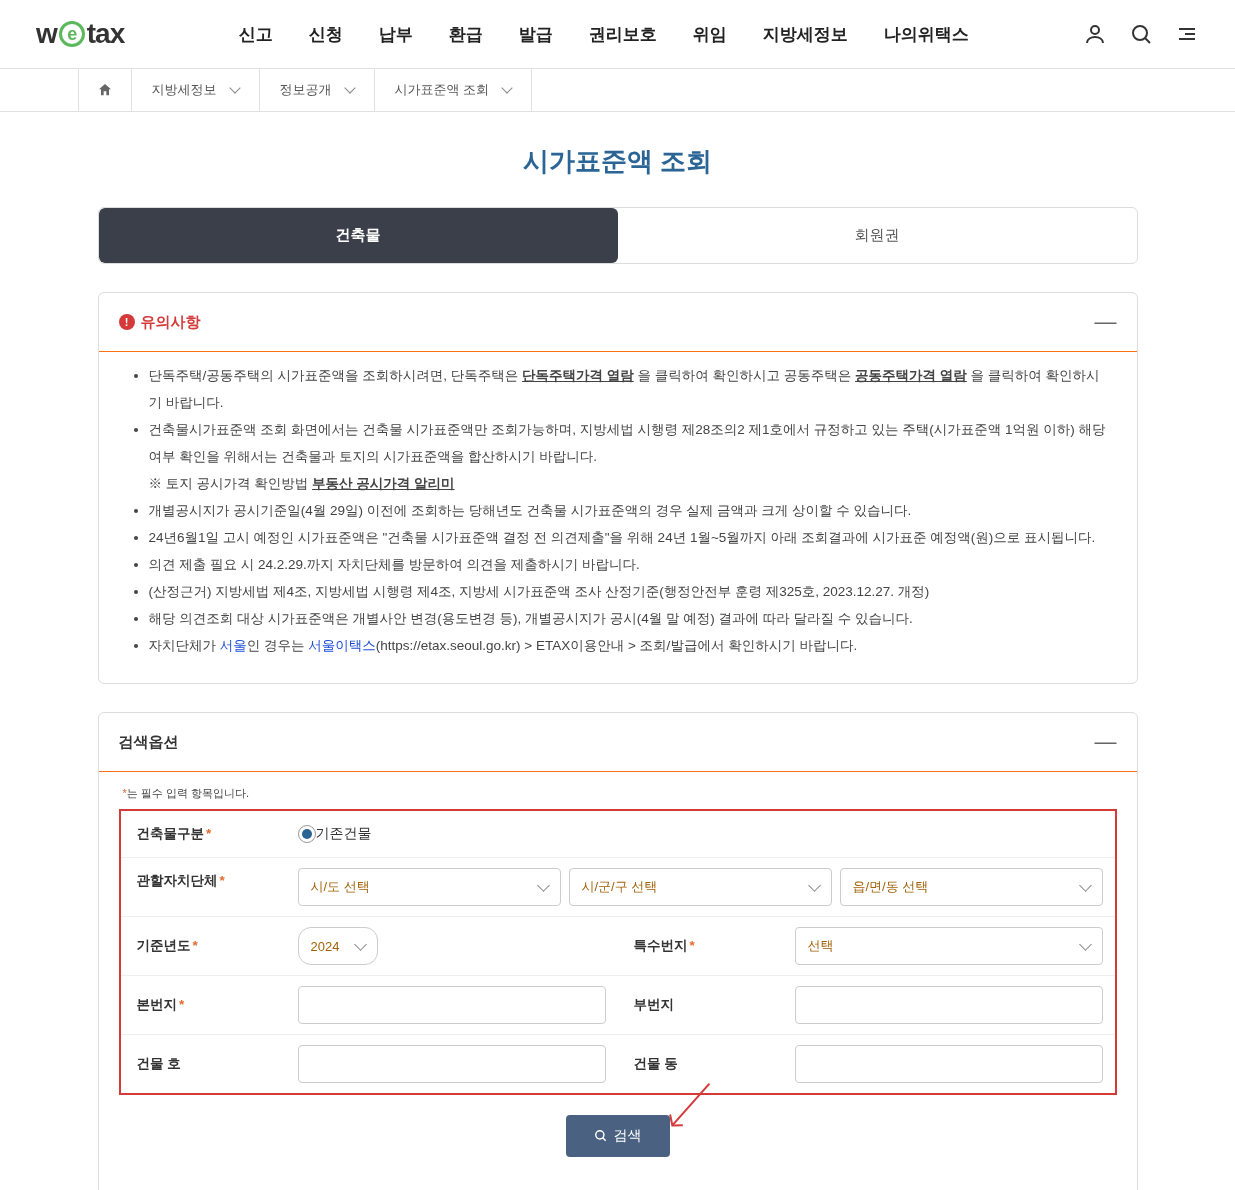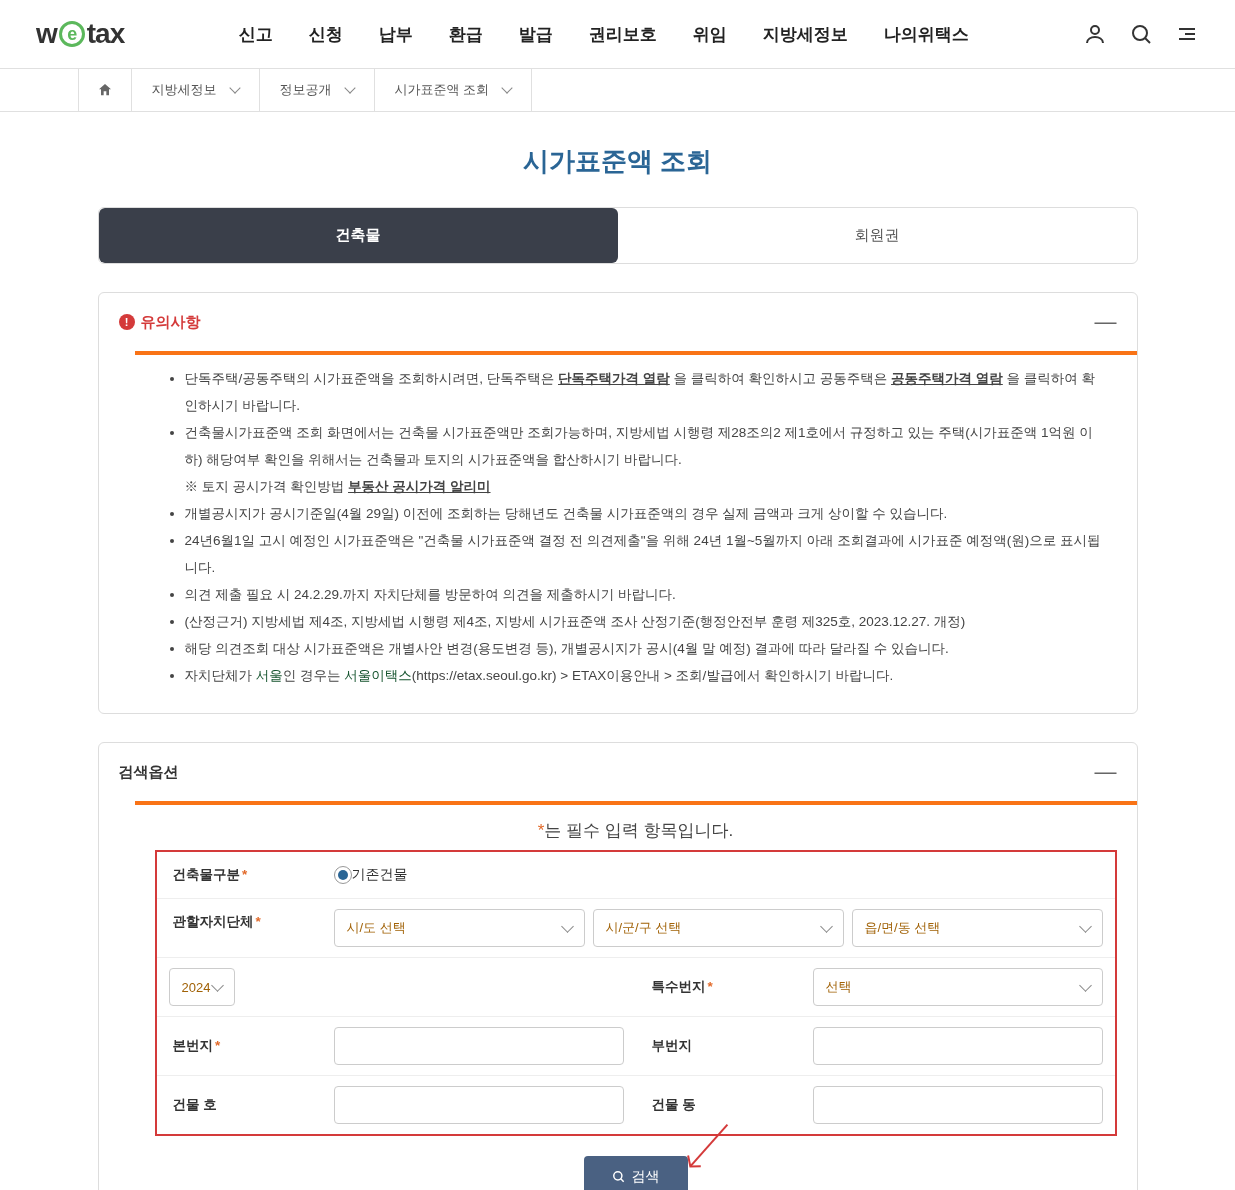--- a/index.html
+++ b/index.html
@@ -20,41 +20,41 @@
     .container { max-width: 1060px; margin: 0 auto; padding: 0 10px; }
     .tabs { display: flex; border: 1px solid #ddd; border-radius: 6px; overflow: hidden; margin-bottom: 28px; }
     .tab { flex: 1; padding: 18px; text-align: center; font-size: 15px; color: #555; cursor: pointer; }
     .tab.active { background: #3a3f4a; color: #fff; font-weight: 600; border-radius: 6px; }
     .panel { border: 1px solid #ddd; border-radius: 6px; margin-bottom: 28px; }
     .panel-header { padding: 16px 20px; display: flex; justify-content: space-between; align-items: center; }
     .notice-title { color: #d43a3a; font-weight: 700; font-size: 15px; display: flex; align-items: center; gap: 6px; }
     .notice-icon { width: 16px; height: 16px; background: #d43a3a; border-radius: 50%; color: #fff; display: inline-flex; align-items: center; justify-content: center; font-size: 11px; font-weight: 800; }
     .search-title { font-weight: 700; font-size: 15px; }
     .collapse-btn { font-size: 22px; color: #666; cursor: pointer; }
-    .panel-body { padding: 10px 30px 24px; border-top: 4px solid #f97316; margin-left: 36px; }
+    .panel-body { padding: 10px 30px 24px; border-top: 1px solid #f97316; }
     .notice-list { list-style: disc; padding-left: 20px; }
     .notice-list li { font-size: 13.5px; line-height: 2; color: #444; }
     .underline { text-decoration: underline; font-weight: 700; }
-    .red-text { color: #14532d; font-weight: 500; }
-    .required-note { text-align: center; font-size: 17px; color: #444; margin: 14px 4px 8px; }
+    .red-text { color: #1d4ed8; font-weight: 500; }
+    .required-note { text-align: left; font-size: 11px; color: #444; margin: 14px 4px 8px; }
     .required-note .ast { color: #e26a2a; }
     .form-area { border: 2px solid #d43a3a; padding: 0; }
     .form-row { display: flex; border-bottom: 1px solid #eee; }
     .form-row:last-child { border-bottom: none; }
     .form-cell { display: flex; align-items: center; }
     .label-cell { width: 165px; padding: 14px 16px; font-size: 13.5px; font-weight: 600; color: #333; }
     .label-cell .ast { color: #e26a2a; margin-left: 2px; }
     .input-cell { flex: 1; padding: 10px 12px; display: flex; gap: 8px; }
     .half { width: 50%; }
     .radio-wrap { display: flex; align-items: center; font-size: 14px; }
     .radio { width: 18px; height: 18px; border: 1px solid #999; border-radius: 50%; display: inline-flex; align-items: center; justify-content: center; }
     .radio.checked::after { content: ""; width: 10px; height: 10px; background: #2a6595; border-radius: 50%; }
     .sel { flex: 1; height: 38px; border: 1px solid #ccc; border-radius: 4px; padding: 0 32px 0 12px; font-size: 13px; color: #a16207; display: flex; align-items: center; position: relative; cursor: pointer; background: #fff; text-align: center; }
     .sel::after { content: ""; position: absolute; right: 12px; width: 8px; height: 8px; border-right: 1.5px solid #888; border-bottom: 1.5px solid #888; transform: rotate(45deg); top: 12px; }
-    .sel.small { flex: none; width: 66px; }
+    .sel.small { flex: none; width: 80px; border-radius: 13px; }
     .inp { flex: 1; height: 38px; border: 1px solid #ccc; border-radius: 4px; padding: 0 12px; font-size: 13px; }
     .search-btn-wrap { text-align: center; margin: 20px 0; position: relative; }
     .search-btn { background: #4a6182; color: #fff; border: none; padding: 12px 28px; font-size: 14px; border-radius: 4px; cursor: pointer; display: inline-flex; align-items: center; gap: 6px; }
     .arrow-annotation { position: absolute; left: 52%; top: -40px; color: #d43a3a; font-size: 40px; transform: translateX(30px) rotate(15deg); pointer-events: none; }
     .chev { display: inline-block; width: 8px; height: 8px; border-right: 1.5px solid #888; border-bottom: 1.5px solid #888; transform: rotate(45deg); margin-left: 4px; position: relative; top: -2px; }
   </style>
 </head>
 <body>
 
 <div class="header">
@@ -169,20 +169,21 @@
         <div class="form-row">
           <div class="label-cell"><span>관할자치단체</span><span class="ast">*</span></div>
           <div class="input-cell">
             <div class="sel">시/도 선택</div>
             <div class="sel">시/군/구 선택</div>
             <div class="sel">읍/면/동 선택</div>
           </div>
         </div>
         <div class="form-row">
           <div class="form-cell half">
+            <div class="label-cell"><span>기준년도</span><span class="ast">*</span></div>
             <div class="input-cell">
                 <div class="sel small">2024</div>
               </div>
           </div>
           <div class="form-cell half">
             <div class="label-cell"><span>특수번지</span><span class="ast">*</span></div>
             <div class="input-cell">
                 <div class="sel">선택</div>
               </div>
           </div>

